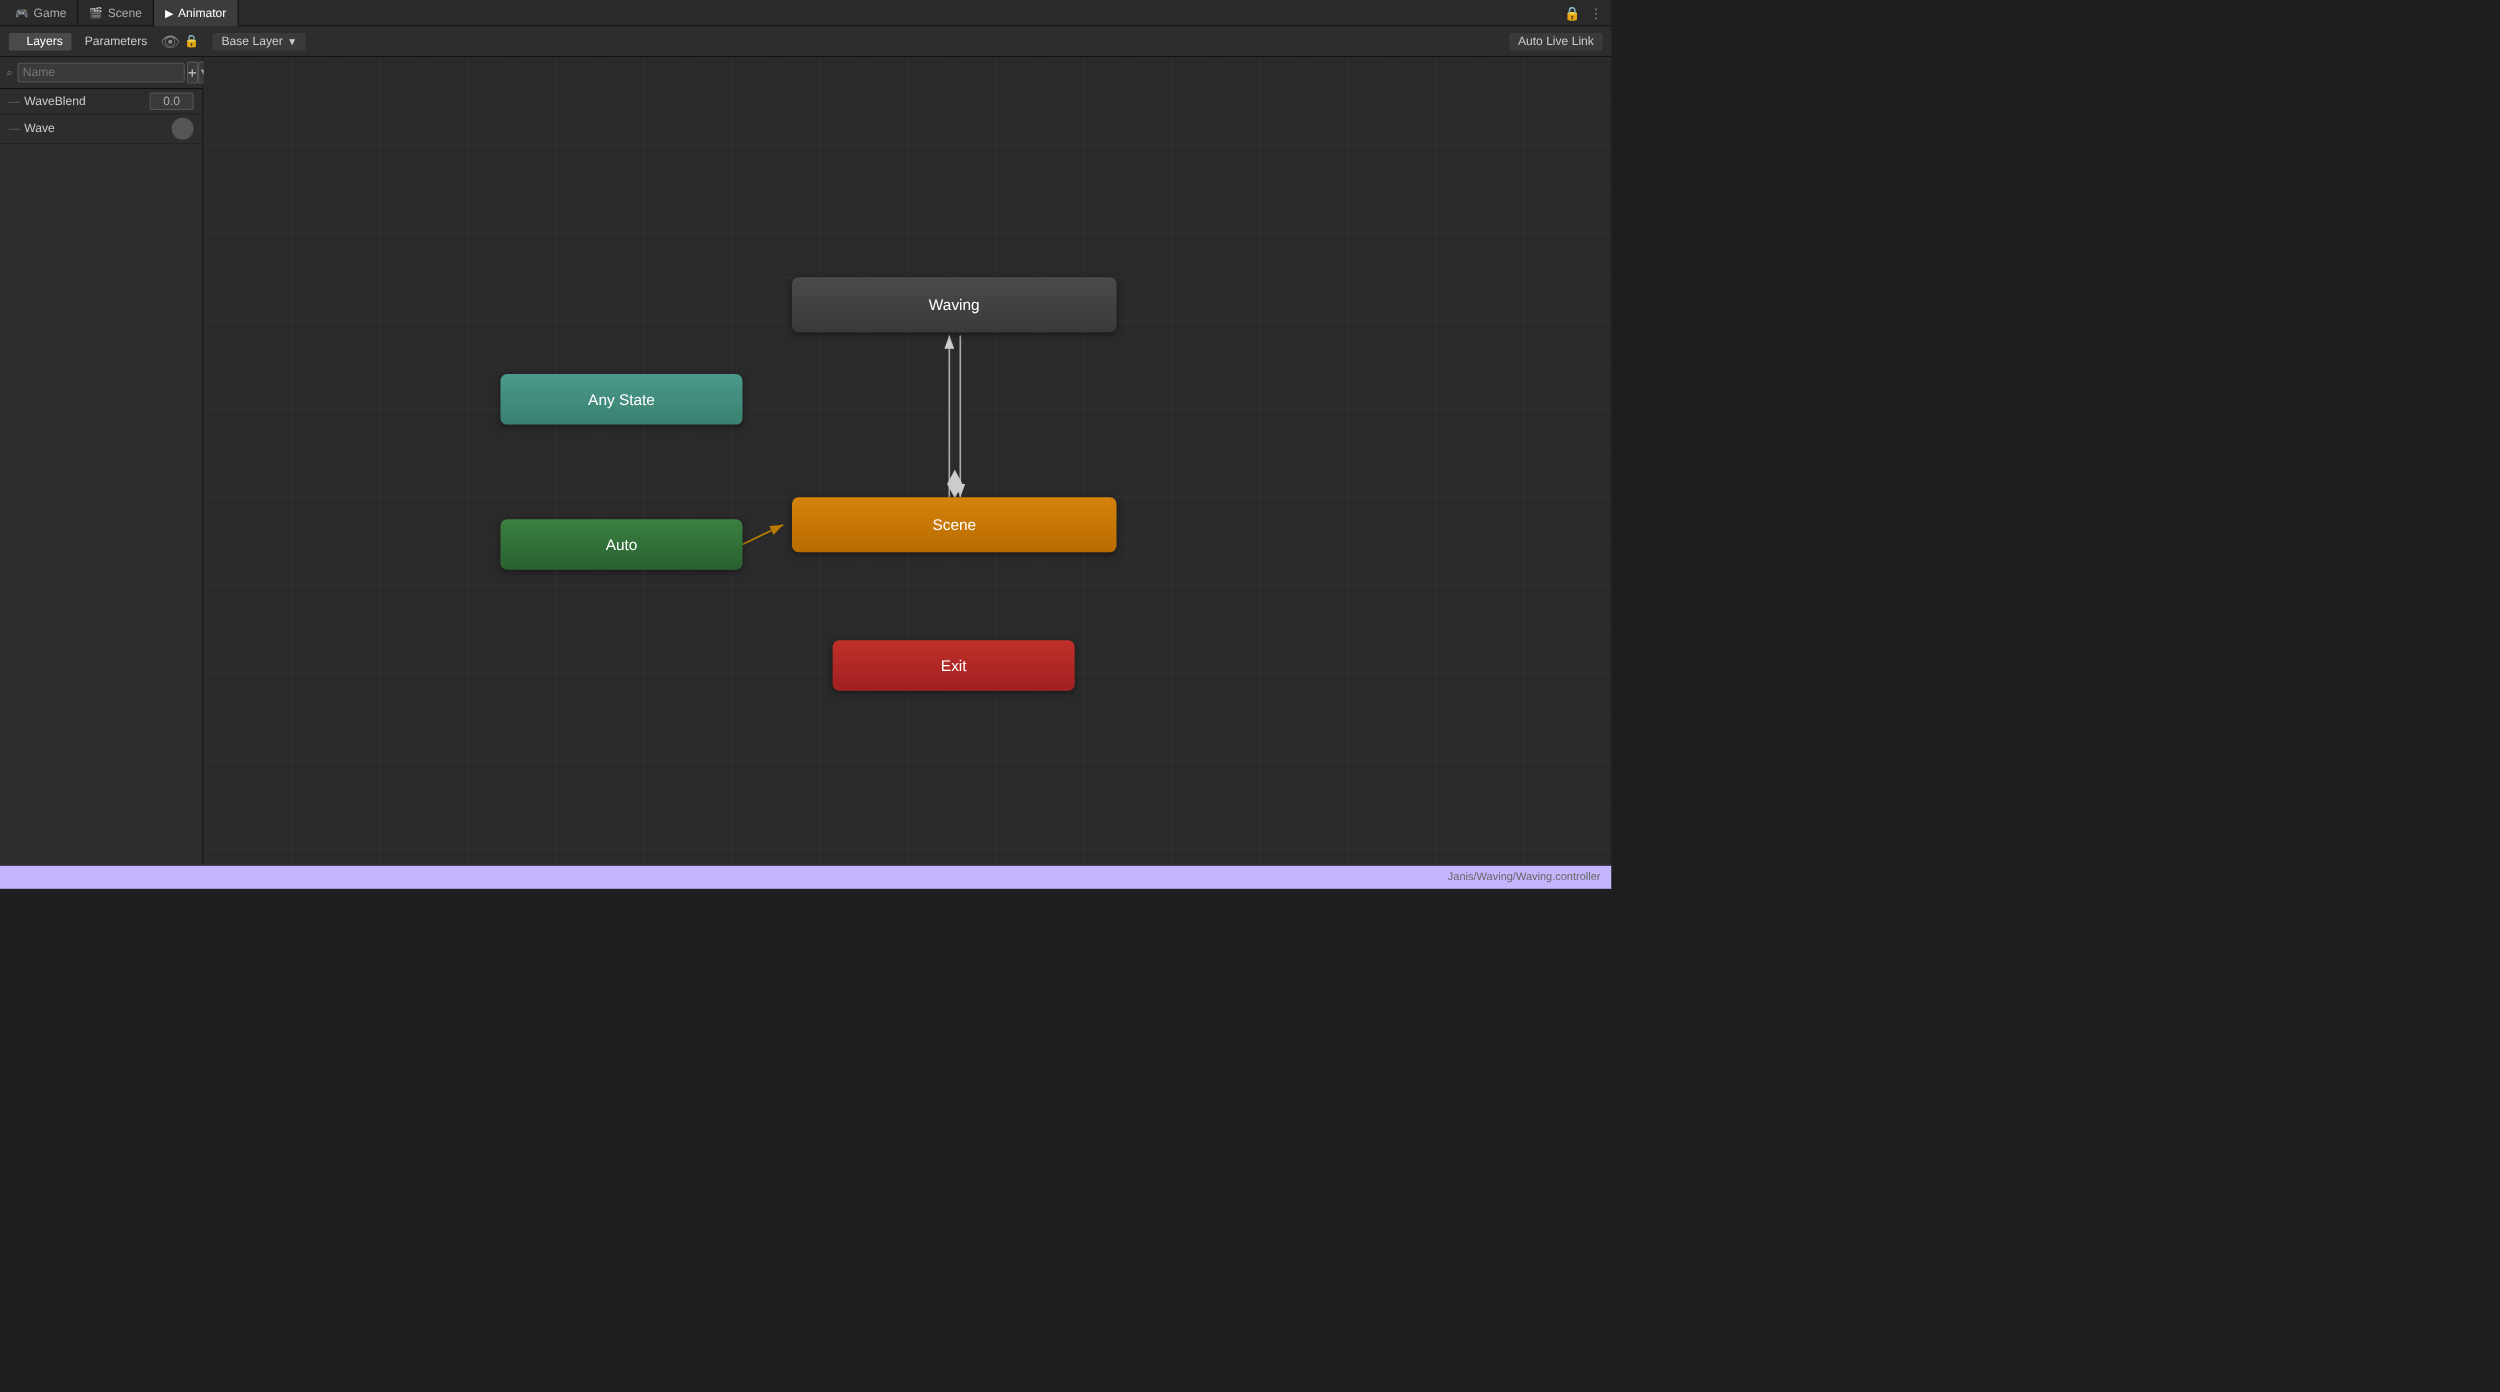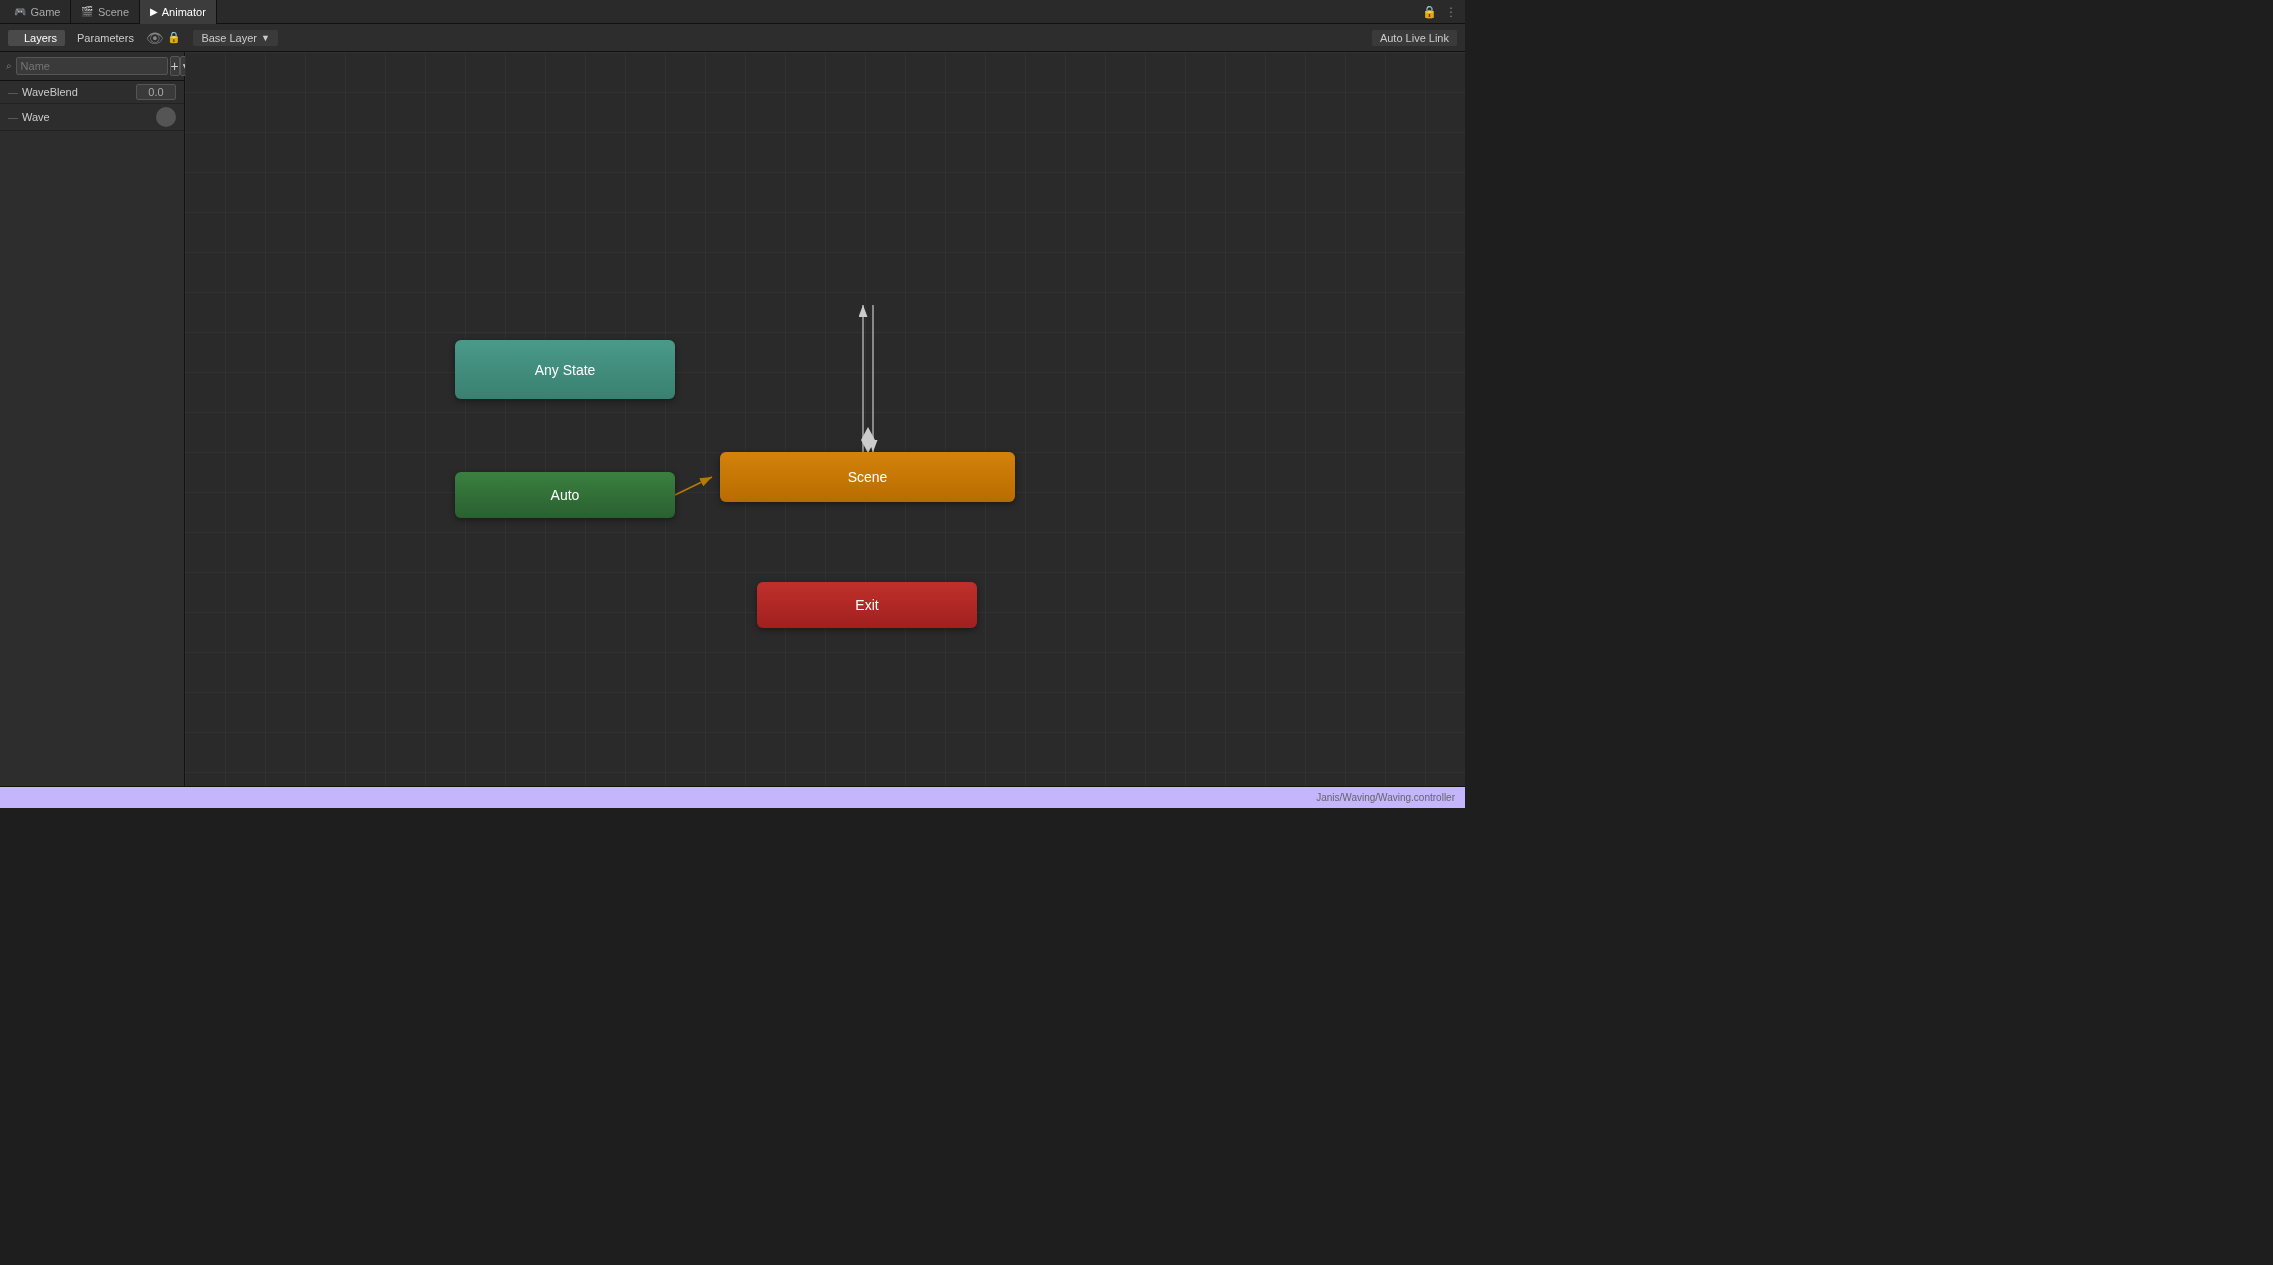--- a/index.html
+++ b/index.html
@@ -224,21 +224,21 @@
       font-weight: 500;
       color: #fff;
       cursor: pointer;
       user-select: none;
       box-shadow: 0 2px 6px rgba(0,0,0,0.4);
     }
 
     .node-any-state {
       background: linear-gradient(180deg, #4a9a8a 0%, #3a8070 100%);
       width: 220px;
-      height: 59px;
+      height: 46px;
       left: 270px;
       top: 288px;
     }
 
     .node-entry {
       background: linear-gradient(180deg, #3a8040 0%, #2a6030 100%);
       width: 220px;
       height: 46px;
       left: 270px;
       top: 420px;
@@ -393,20 +393,23 @@
     </svg>
 
     <div class="state-node node-any-state">
       <span>Any State</span>
     </div>
 
     <div class="state-node node-entry">
       <span>Auto</span>
     </div>
 
+    <div class="state-node node-waving">
+      <span>Waving</span>
+    </div>
 
     <div class="state-node node-idle">
       <span>Scene</span>
     </div>
 
     <div class="state-node node-exit">
       <span>Exit</span>
     </div>
 
   </div>

